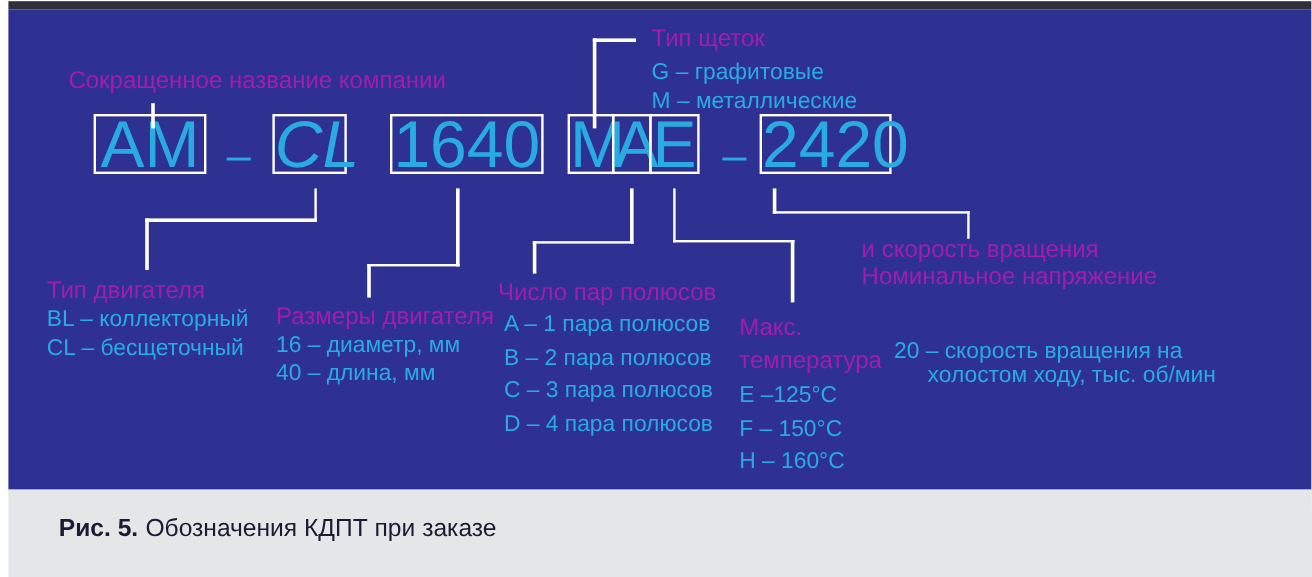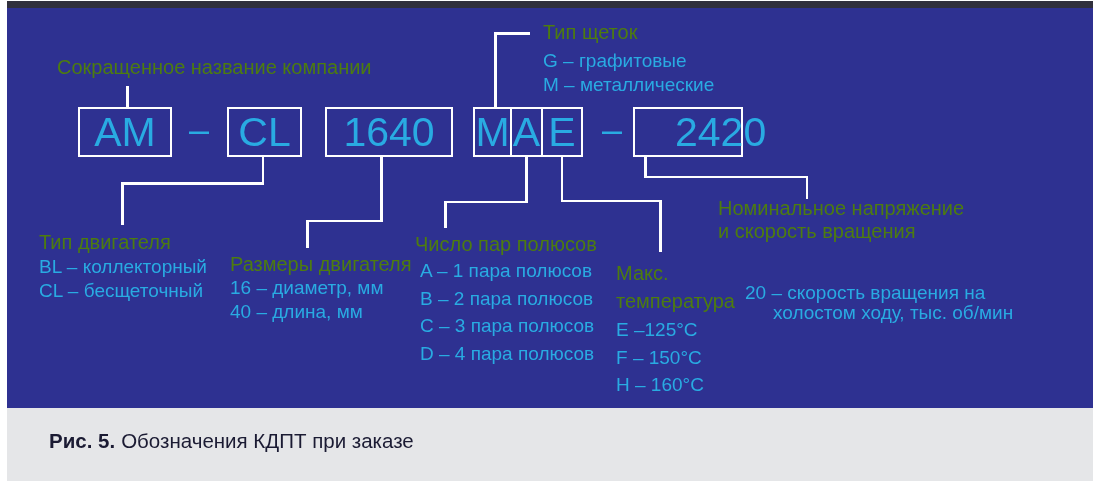--- a/index.html
+++ b/index.html
@@ -6,32 +6,32 @@
   .page{
     position:relative;width:1093px;height:481px;overflow:hidden;
     font-family:"Liberation Sans","DejaVu Sans",sans-serif;
     background:#ffffff;
   }
   .top-bar{position:absolute;left:7px;top:1px;width:1086px;height:7px;background:var(--top_bar,#30303c);}
   .panel-bg{position:absolute;left:7px;top:8px;width:1086px;height:400px;background:var(--panel,#2e3191);}
   .caption-bar{position:absolute;left:7px;top:408px;width:1086px;height:73px;background:var(--caption_bg,#e5e6e8);}
 
   .box{
-    position:absolute;top:107px;height:50px;box-sizing:border-box;
+    position:absolute;top:95px;height:50px;box-sizing:border-box;
     border:2px solid var(--line,#ffffff);
     color:var(--cyan,#29abe2);
-    font-size:41px;line-height:46px;text-align:center;white-space:nowrap;
+    font-size:55px;line-height:46px;text-align:center;white-space:nowrap;
   }
   .dash{
     position:absolute;top:107px;height:50px;line-height:46px;
     color:var(--cyan,#29abe2);font-size:36px;text-align:center;
   }
   .ln{position:absolute;background:var(--line,#ffffff);}
 
-  .t-white{position:absolute;color:#4d7c0f;font-size:20px;line-height:23.5px;white-space:nowrap;}
+  .t-white{position:absolute;color:#a21caf;font-size:20px;line-height:23.5px;white-space:nowrap;}
   .t-cyan{position:absolute;color:var(--cyan,#29abe2);font-size:19px;line-height:23.5px;white-space:nowrap;}
   .lh24 div{line-height:24px;}
   .lh27 div{line-height:27.5px;}
   .lh22 div{line-height:22.5px;}
 
   .caption{
     position:absolute;left:33px;top:429px;
     color:#1b1b33;font-size:20.5px;white-space:nowrap;
   }
   .caption .b{font-weight:bold;margin-right:6px;margin-left:16px;}
@@ -40,27 +40,27 @@
 <body>
 
 <div class="page">
 
   <div class="top-bar"></div>
   <div class="panel-bg"></div>
   <div class="caption-bar"></div>
 
   <div class="box" style="left:78px;width:94px;">AM</div>
   <div class="dash" style="left:176px;width:46px;">–</div>
-  <div class="box" style="left:227px;width:75px;">CL</div>
+  <div class="box" style="left:227px;width:62px;font-style:italic;">CL</div>
   <div class="box" style="left:325px;width:128px;">1640</div>
   <div class="box" style="left:473px;width:39px;">M</div>
   <div class="box" style="left:510px;width:33px;">A</div>
   <div class="box" style="left:541px;width:42px;">E</div>
   <div class="dash" style="left:592px;width:40px;">–</div>
-  <div class="box" style="left:633px;width:110px;padding-left:40px;">2420</div>
+  <div class="box" style="left:633px;width:110px;">2420</div>
 
   <div class="ln" style="left:126px;top:86px;width:2.5px;height:21px;"></div>
   <div class="ln" style="left:494px;top:32px;width:2.5px;height:75px;"></div>
   <div class="ln" style="left:494px;top:32px;width:36px;height:2.5px;"></div>
   <div class="ln" style="left:261.5px;top:157px;width:2.5px;height:27px;"></div>
   <div class="ln" style="left:121px;top:182px;width:143px;height:2.5px;"></div>
   <div class="ln" style="left:121px;top:182px;width:2.5px;height:43px;"></div>
   <div class="ln" style="left:380px;top:157px;width:2.5px;height:65px;"></div>
   <div class="ln" style="left:306px;top:219.5px;width:76.5px;height:2.5px;"></div>
   <div class="ln" style="left:306px;top:219.5px;width:2.5px;height:28px;"></div>
@@ -106,22 +106,22 @@
     <div>Макс.</div>
     <div>температура</div>
   </div>
   <div class="t-cyan lh27" style="left:616px;top:316px;">
     <div>E –125°C</div>
     <div>F – 150°C</div>
     <div>H – 160°C</div>
   </div>
 
   <div class="t-white lh22" style="left:718px;top:197px;">
+    <div>и скорость вращения</div>
     <div>Номинальное напряжение</div>
-    <div>и скорость вращения</div>
   </div>
   <div class="t-cyan" style="left:745px;top:281px;">20 – скорость вращения на</div>
   <div class="t-cyan" style="left:773px;top:301px;">холостом ходу, тыс. об/мин</div>
 
   <div class="caption">
     <span class="b">Рис. 5.</span><span>Обозначения КДПТ при заказе</span>
   </div>
 
 </div>
 

